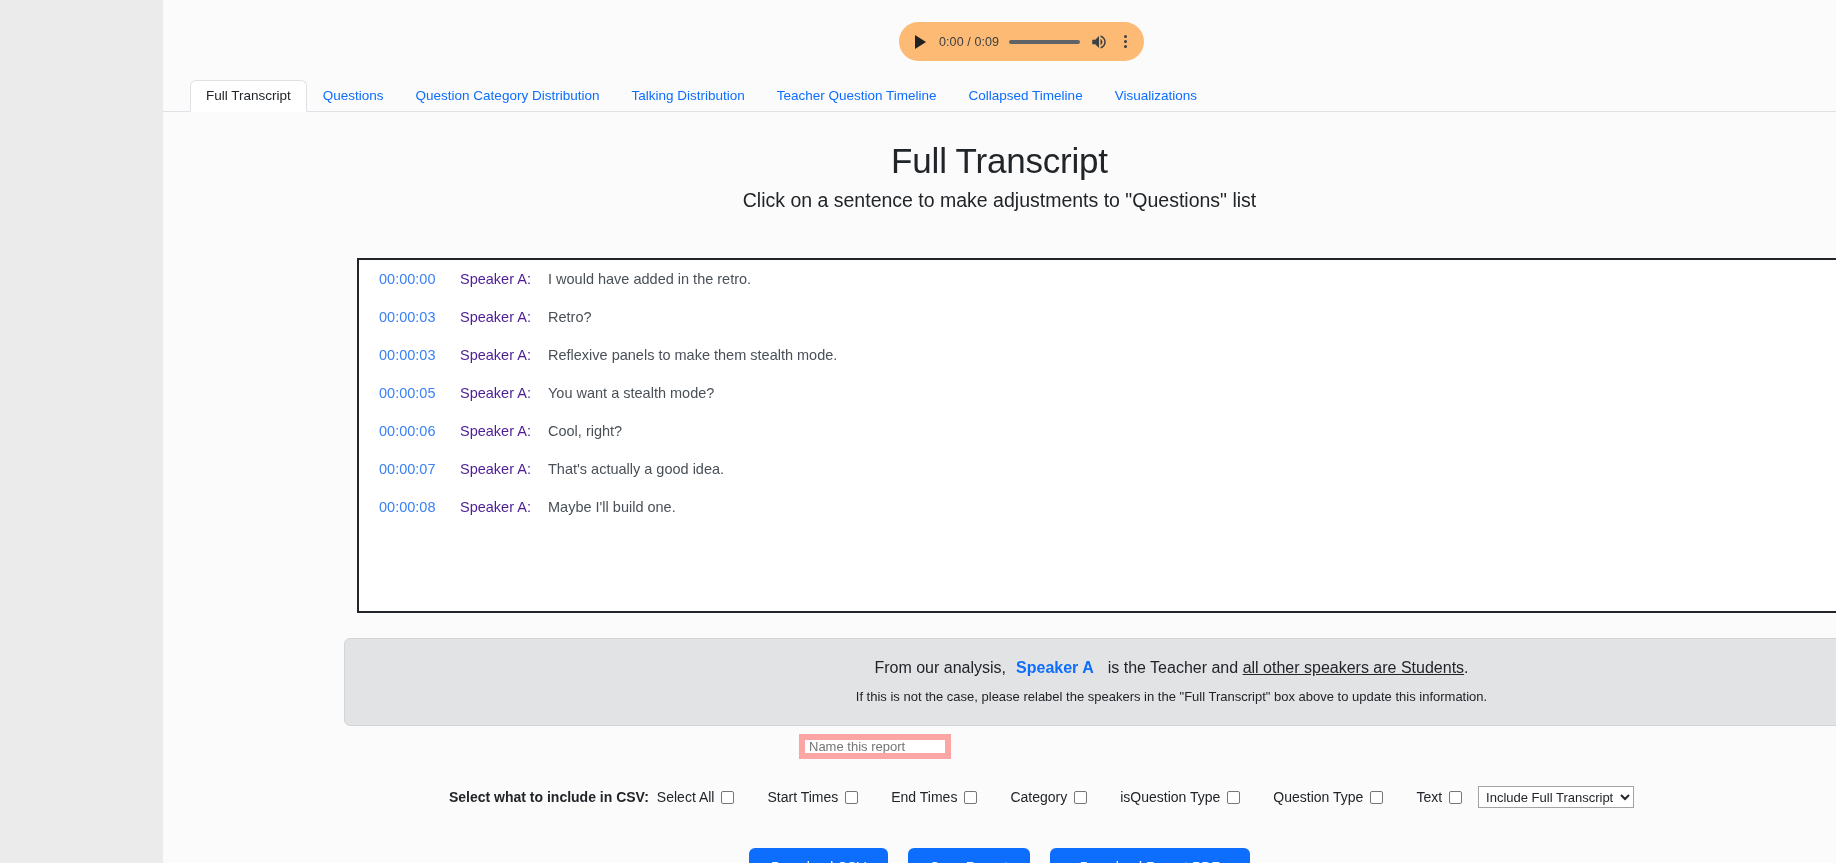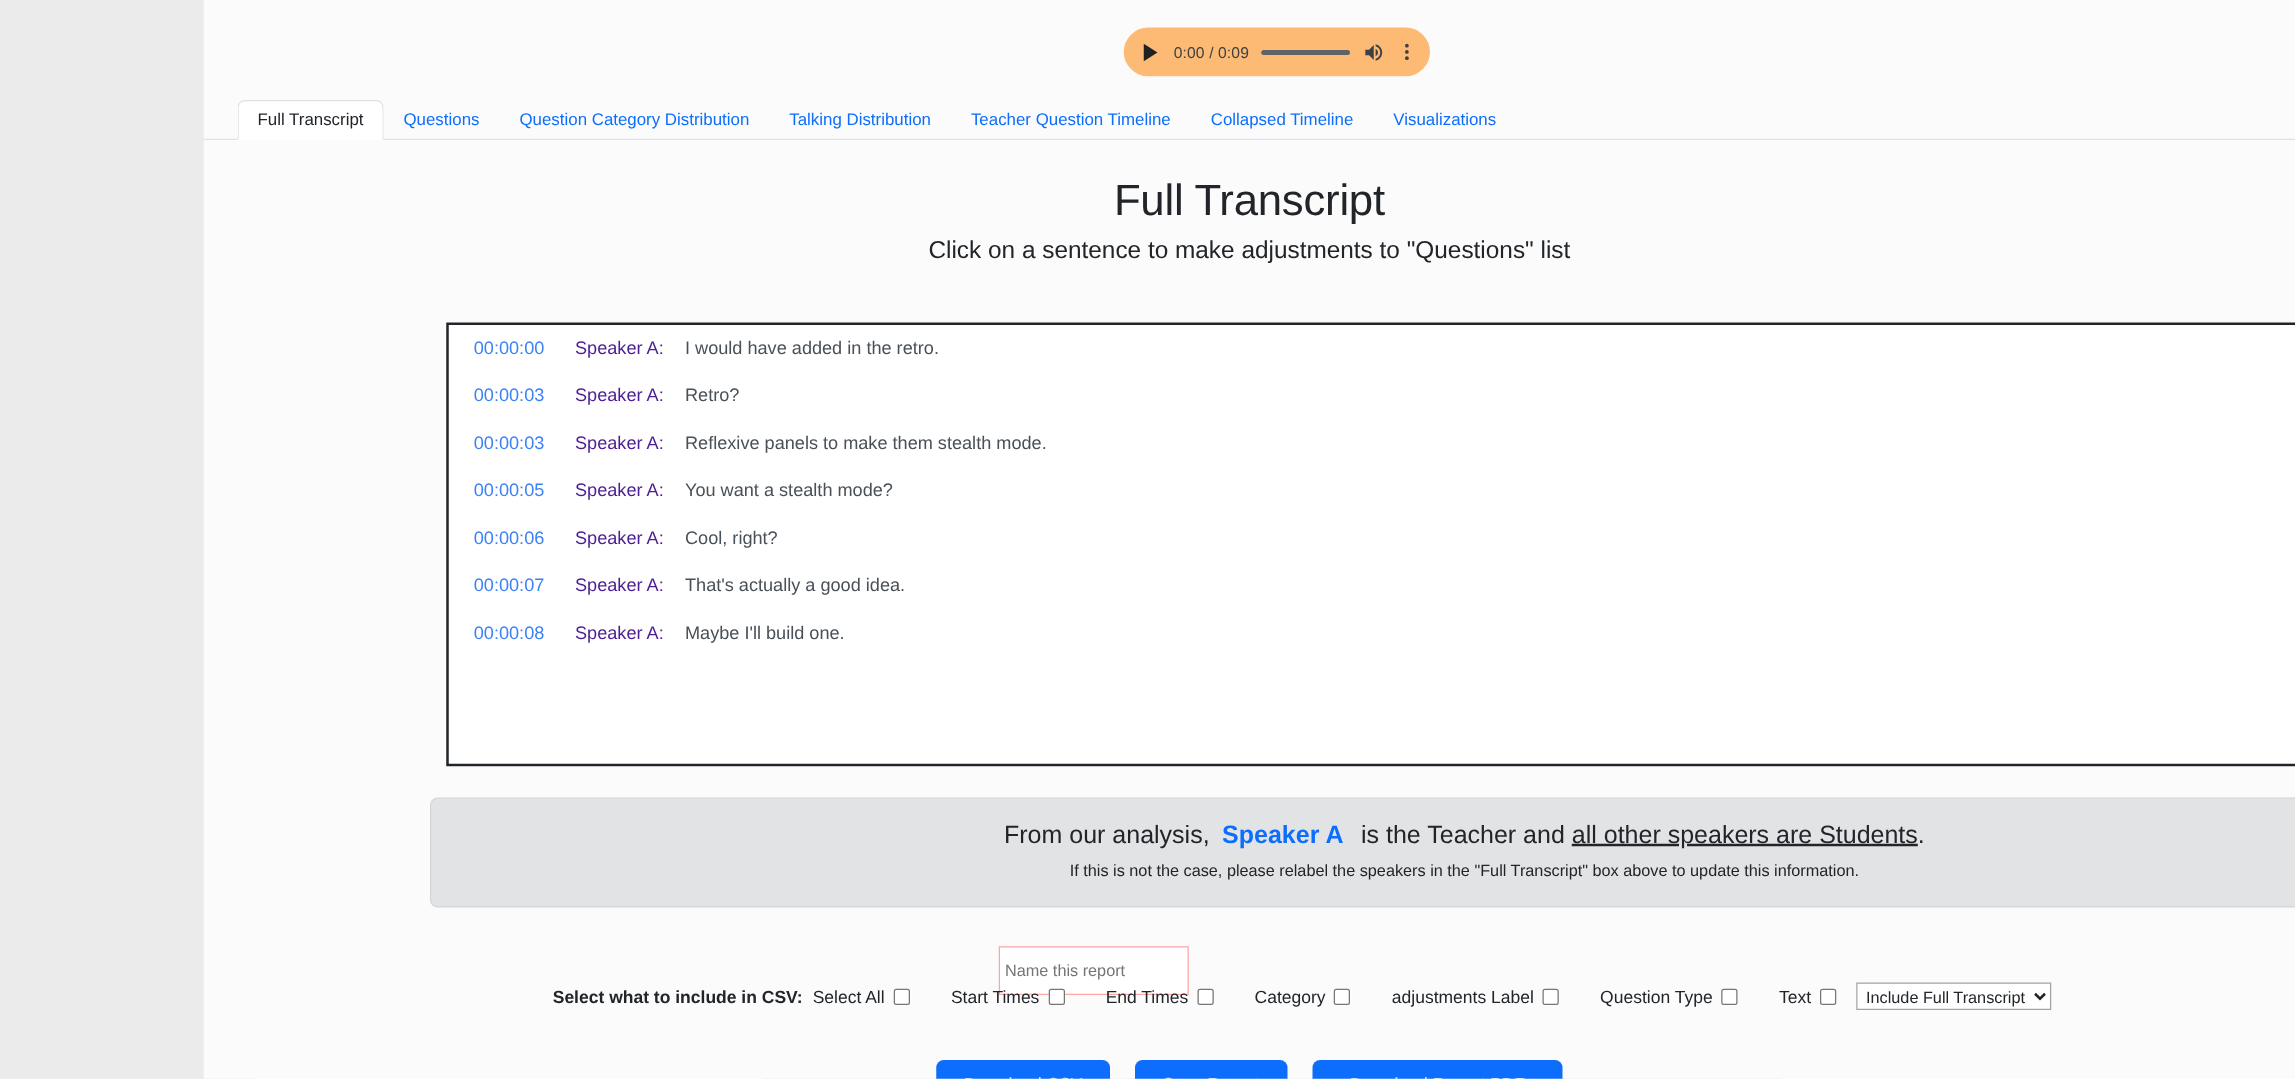--- a/index.html
+++ b/index.html
@@ -143,37 +143,37 @@
   .analysis {
     position: absolute; left: 181px; top: 638px;
     width: 1655px; height: 88px;
     background: #e2e3e5;
     border: 1px solid #d3d6d8;
     border-radius: 6px;
     display: flex; flex-direction: column;
     align-items: center; justify-content: center;
   }
   .analysis-line1 {
-    font-size: 20px; color: #212529; line-height: 22px;
+    font-size: 16px; color: #212529; line-height: 22px;
     white-space: nowrap;
   }
   .analysis-line1 .sp-name {
     color: #0d6efd; font-weight: bold; margin: 0 14px 0 10px; cursor: pointer;
   }
   .analysis-line1 .students { text-decoration: underline; }
   .analysis-line2 {
     font-size: 13px; color: #212529; line-height: 20px;
     margin-top: 8px; white-space: nowrap;
   }
 
   
   .report-name {
-    position: absolute; left: 636px; top: 757px;
-    width: 152px; height: 39px;
-    border: 1px solid #fca5a5;
+    position: absolute; left: 636px; top: 734px;
+    width: 152px; height: 25px;
+    border: 6px solid #fca5a5;
     font-size: 13px;
     color: #212529;
     padding: 0 4px;
     background: #fff;
     font-family: "Liberation Sans", sans-serif;
   }
   .report-name::placeholder { color: #757575; }
 
   
   .csv-row {
@@ -337,21 +337,21 @@
       </label>
       <label class="csv-opt">
         <span>End Times</span>
         <span class="cb"></span>
       </label>
       <label class="csv-opt">
         <span>Category</span>
         <span class="cb"></span>
       </label>
       <label class="csv-opt">
-        <span>adjustments Label</span>
+        <span>isQuestion Type</span>
         <span class="cb"></span>
       </label>
       <label class="csv-opt">
         <span>Question Type</span>
         <span class="cb"></span>
       </label>
       <label class="csv-opt">
         <span>Text</span>
         <span class="cb"></span>
       </label>

